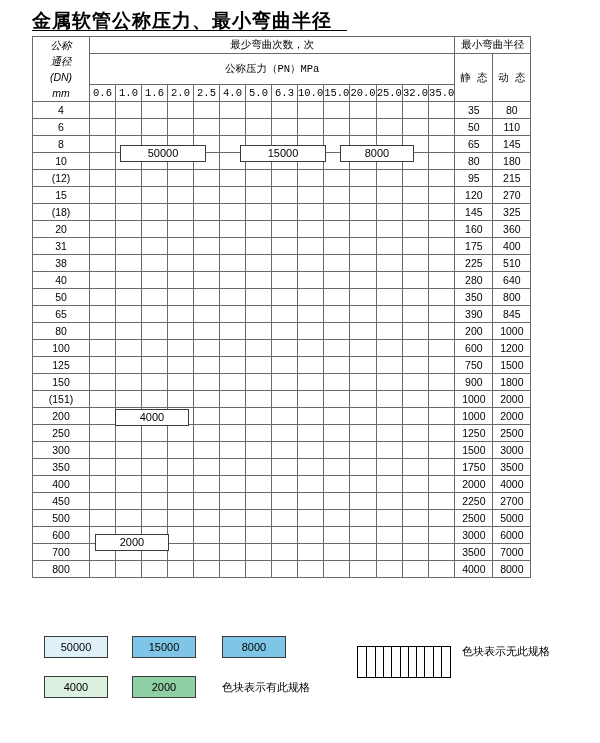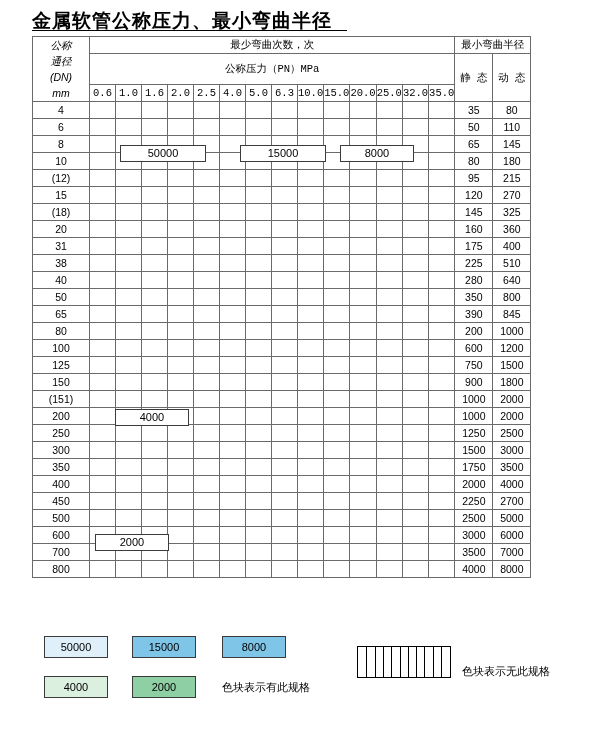--- a/index.html
+++ b/index.html
@@ -720,14 +720,14 @@
       <i style="left: 16.6px;"></i>
       <i style="left: 24.9px;"></i>
       <i style="left: 33.2px;"></i>
       <i style="left: 41.5px;"></i>
       <i style="left: 49.8px;"></i>
       <i style="left: 58.1px;"></i>
       <i style="left: 66.4px;"></i>
       <i style="left: 74.7px;"></i>
       <i style="left: 83px;"></i>
     </div>
-  <div class="legend-note" style="left:430px;top:28px;">色块表示无此规格</div>
+  <div class="legend-note" style="left:430px;top:8px;">色块表示无此规格</div>
 </div>
 
 </body></html>

